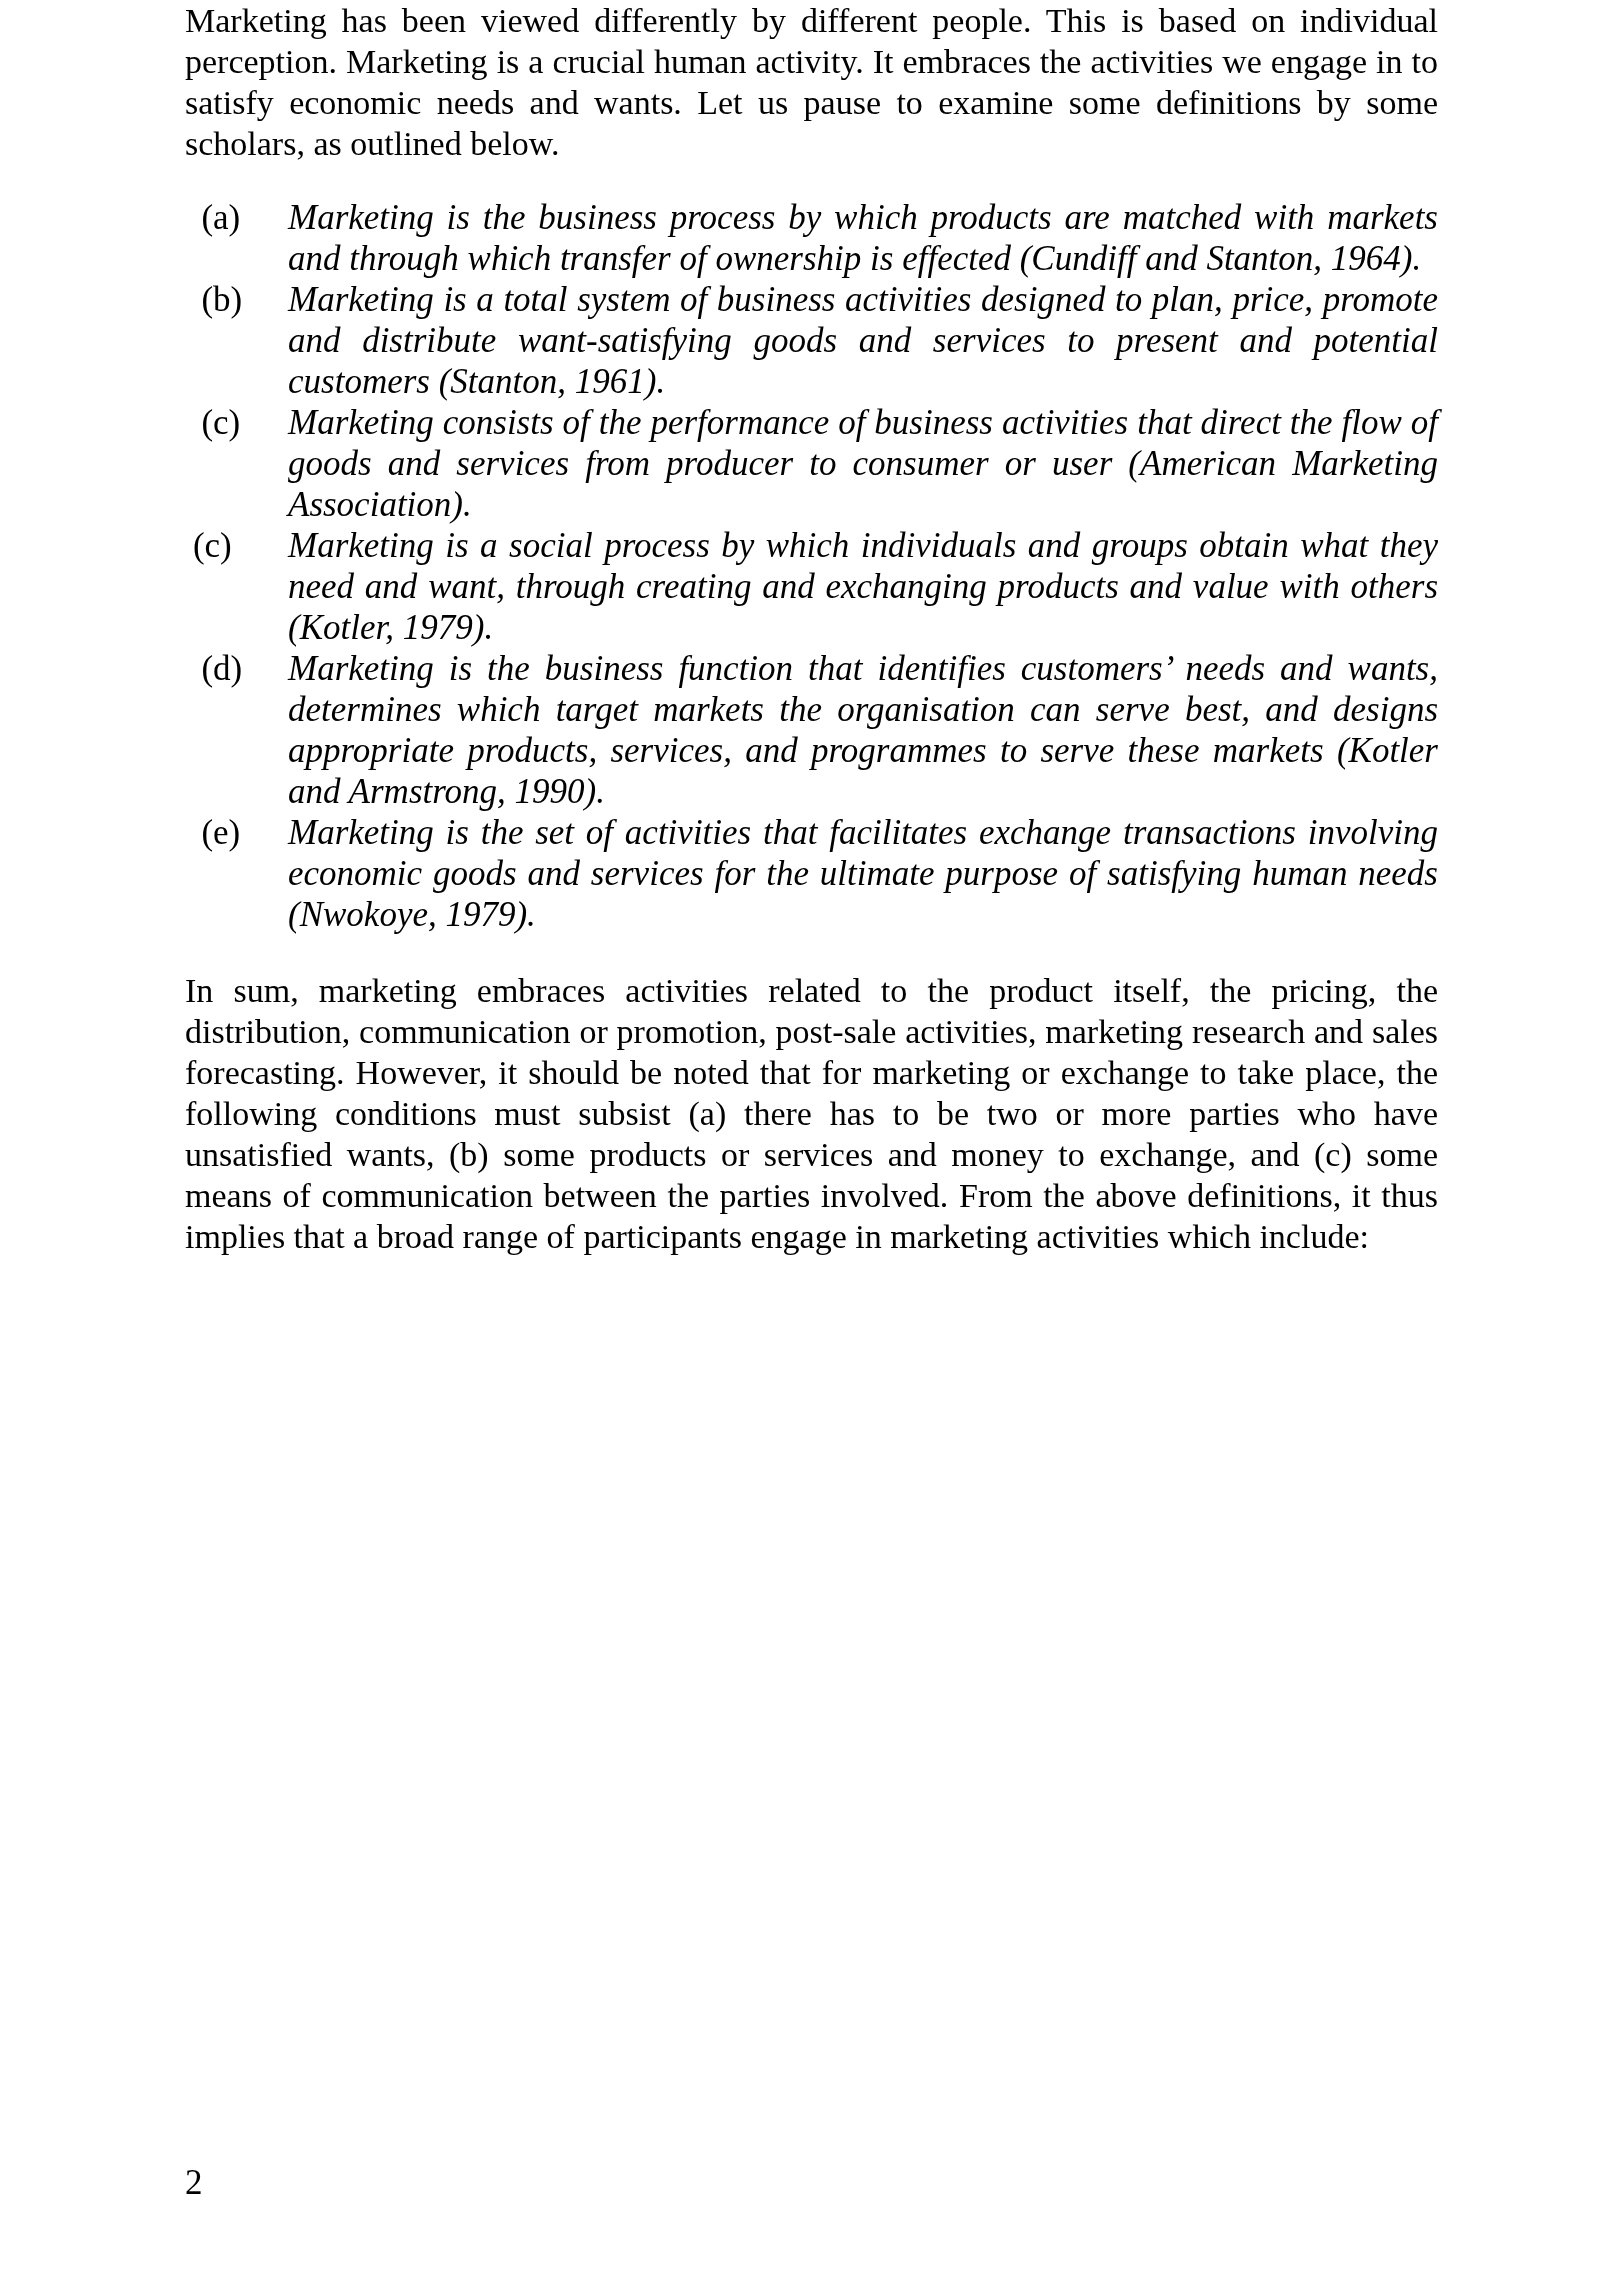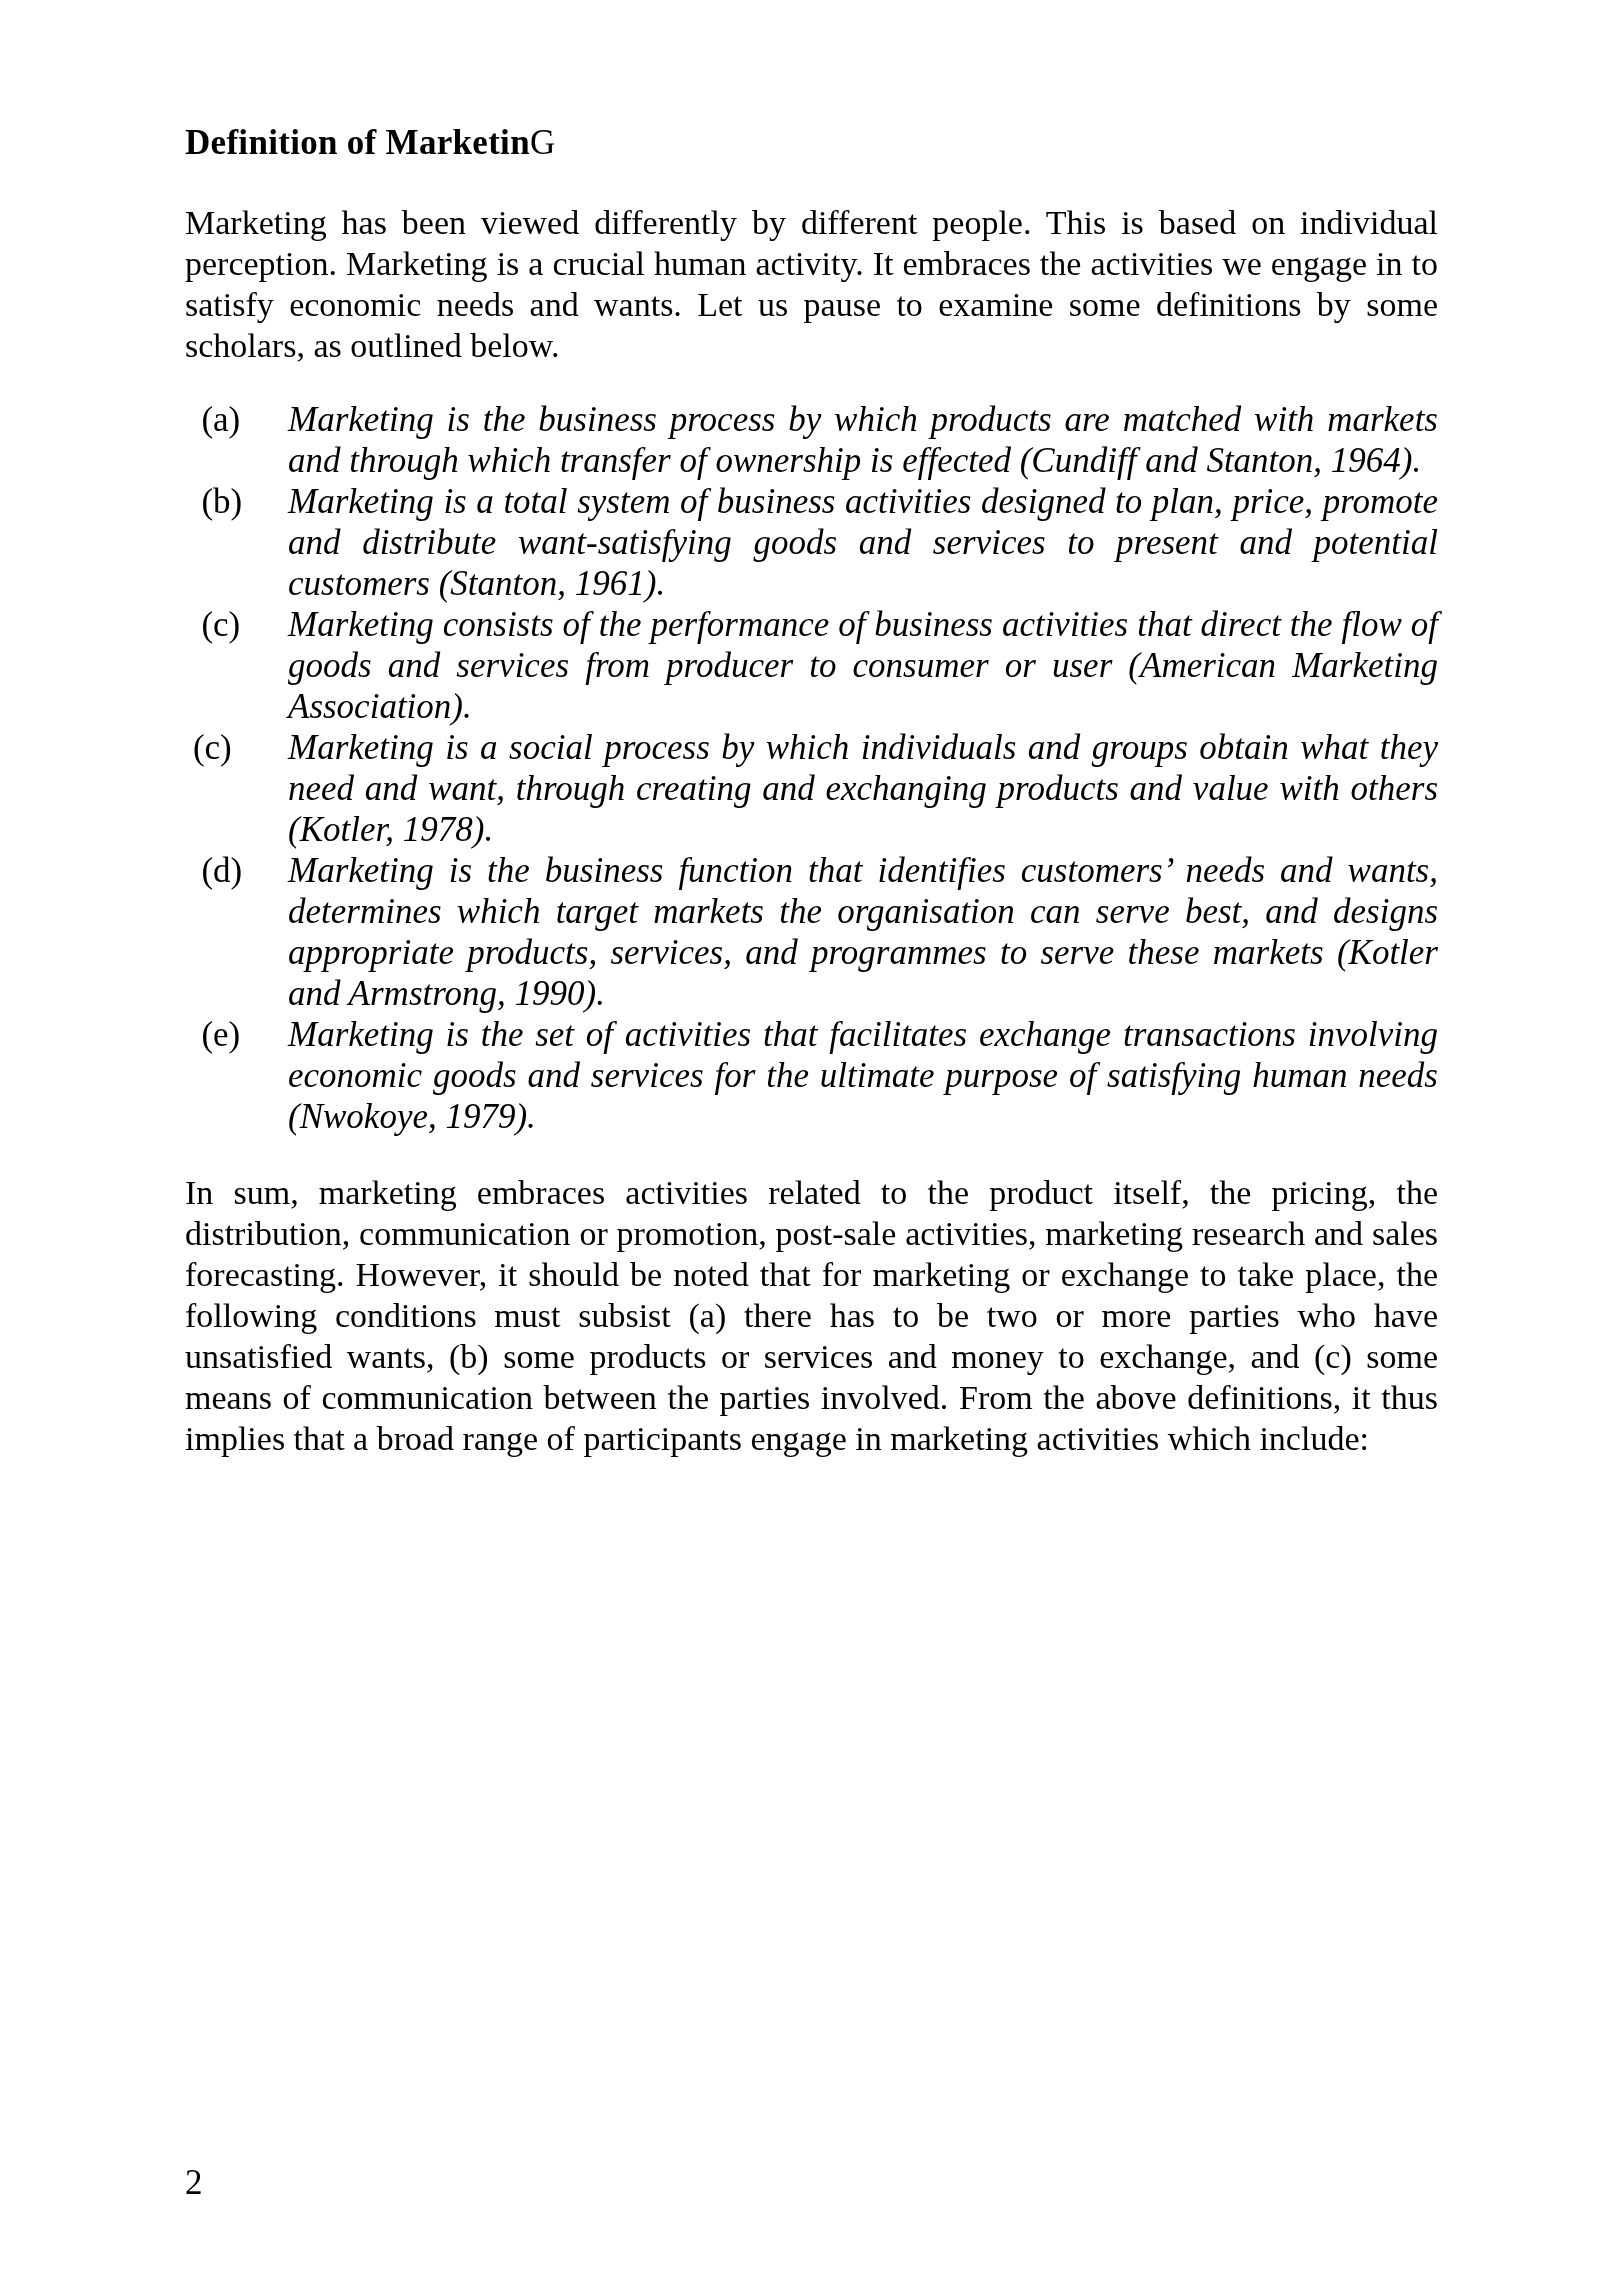--- a/index.html
+++ b/index.html
@@ -77,21 +77,20 @@
     font-size: 35px;
     line-height: 41px;
   }
 </style>
 </head>
 <body>
 
 <div class="page">
   <div class="content">
 
-    <h1 class="doc-title"><span class="title-main">Definition of Marketin</span><span class="title-suffix">G</span></h1>
 
     <p class="para intro">Marketing has been viewed differently by different people. This is based on individual perception. Marketing is a crucial human activity. It embraces the activities we engage in to satisfy economic needs and wants. Let us pause to examine some definitions by some scholars, as outlined below.</p>
 
     <ol class="defs" id="defs">
   <li class="def-item">
     <span class="def-label">(a)</span>
     <span class="def-text">Marketing is the business process by which products are matched with markets and through which transfer of ownership is effected (Cundiff and Stanton, 1964).</span>
   </li>
 
   <li class="def-item">
@@ -99,21 +98,21 @@
     <span class="def-text">Marketing is a total system of business activities designed to plan, price, promote and distribute want-satisfying goods and services to present and potential customers (Stanton, 1961).</span>
   </li>
 
   <li class="def-item">
     <span class="def-label">(c)</span>
     <span class="def-text">Marketing consists of the performance of business activities that direct the flow of goods and services from producer to consumer or user (American Marketing Association).</span>
   </li>
 
   <li class="def-item outdent">
     <span class="def-label">(c)</span>
-    <span class="def-text">Marketing is a social process by which individuals and groups obtain what they need and want, through creating and exchanging products and value with others (Kotler, 1978).</span>
+    <span class="def-text">Marketing is a social process by which individuals and groups obtain what they need and want, through creating and exchanging products and value with others (Kotler, 1979).</span>
   </li>
 
   <li class="def-item">
     <span class="def-label">(d)</span>
     <span class="def-text">Marketing is the business function that identifies customers’ needs and wants, determines which target markets the organisation can serve best, and designs appropriate products, services, and programmes to serve these markets (Kotler and Armstrong, 1990).</span>
   </li>
 
   <li class="def-item">
     <span class="def-label">(e)</span>
     <span class="def-text">Marketing is the set of activities that facilitates exchange transactions involving economic goods and services for the ultimate purpose of satisfying human needs (Nwokoye, 1979).</span>

